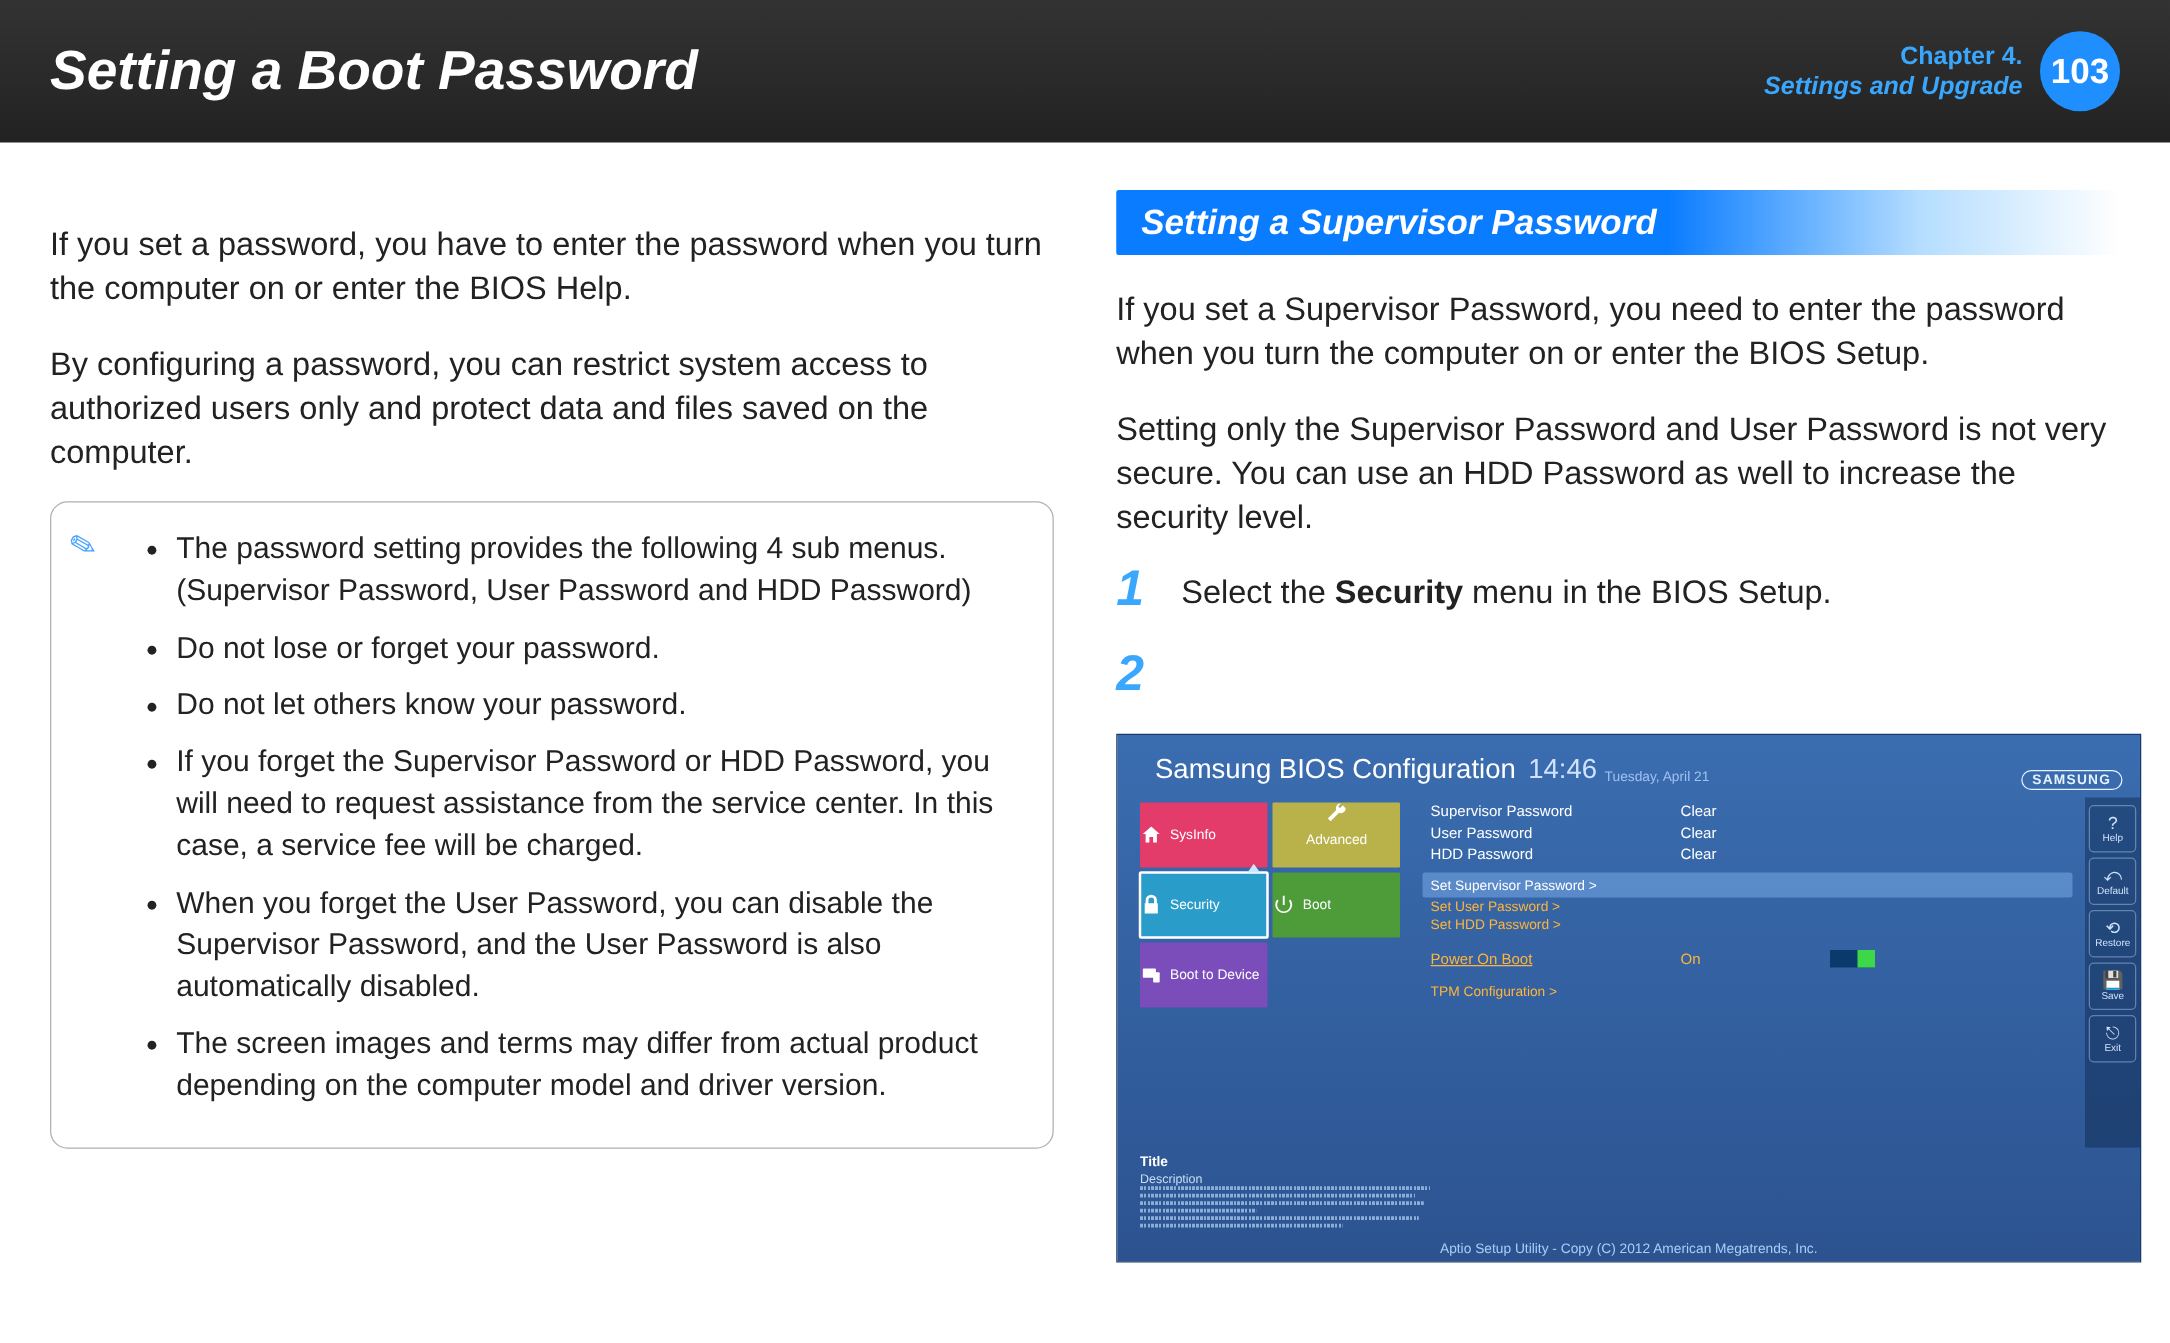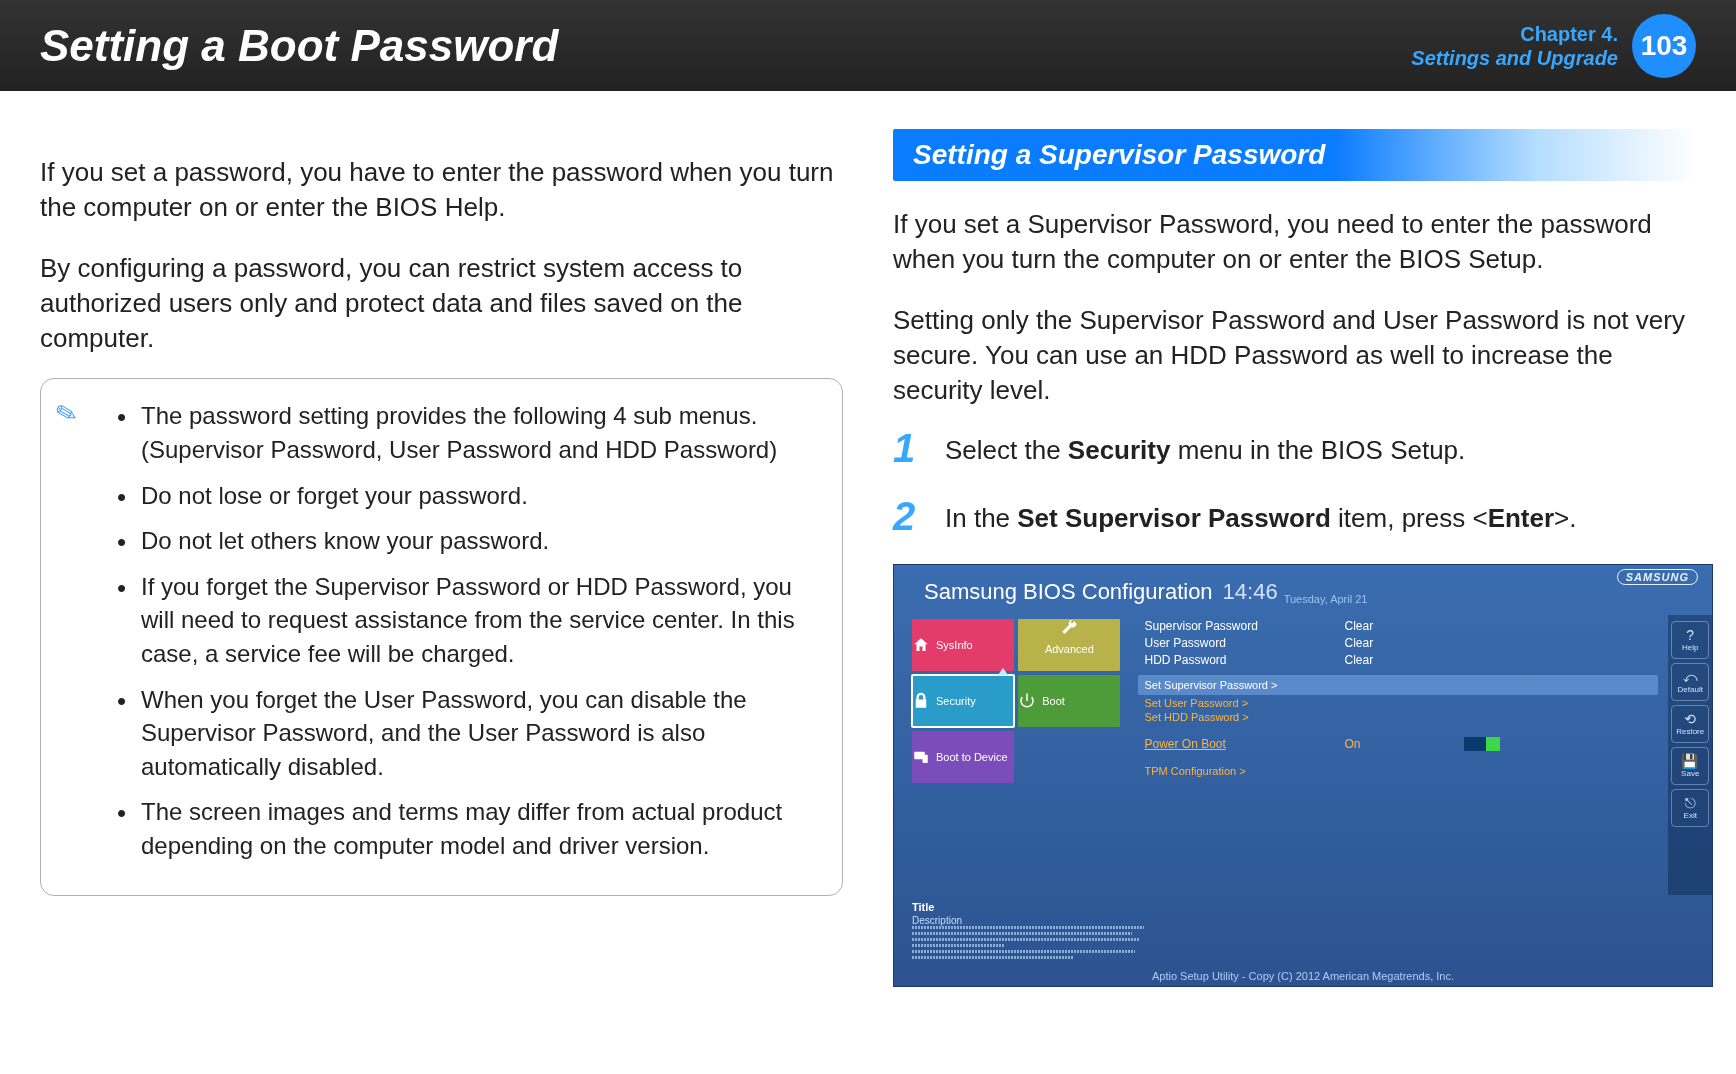--- a/index.html
+++ b/index.html
@@ -9,21 +9,21 @@
     font-family: "Segoe UI", Arial, sans-serif;
     background: #fff;
     width: 1736px;
     height: 1074px;
     overflow: hidden;
     position: relative;
   }
   .header {
     background: linear-gradient(to bottom, #333, #222);
     color: #fff;
-    height: 91px;
+    height: 114px;
     display: flex;
     align-items: center;
     padding: 16px 40px;
     position: relative;
   }
   .header-title {
     font-size: 44px;
     font-weight: bold;
     font-style: italic;
     flex: 1;
@@ -150,23 +150,22 @@
     display: flex;
     align-items: flex-end;
     padding: 14px 18px 10px 30px;
   }
   .bios-title { font-size: 22px; font-weight: normal; }
   .bios-time { font-size: 22px; color: #cfe3ff; margin-left: 10px; font-weight: 300; }
   .bios-date { font-size: 11px; color: #9ec2f0; margin-left: 6px; }
   .bios-logo {
     position: absolute;
     right: 14px;
-    top: 4px;
+    top: 28px;
     font-size: 11px;
-    font-style: italic;
     font-weight: bold;
     letter-spacing: 1px;
     color: #e6f1ff;
     border: 1px solid #e6f1ff;
     border-radius: 10px;
     padding: 1px 8px;
   }
   .bios-body {
     display: flex;
     padding: 0 0 0 18px;
@@ -319,23 +318,20 @@
 
     <div class="step">
       <div class="step-num">1</div>
       <div class="step-text">
         <span>Select the </span><b>Security</b><span> menu in the BIOS Setup.</span>
       </div>
     </div>
 
     <div class="step">
       <div class="step-num">2</div>
-      <div class="step-text">
-        <span>In the </span><b>Set Supervisor Password</b><span> item, press &lt;</span><b>Enter</b><span>&gt;.</span>
-      </div>
     </div>
 
     <div class="bios">
       <div class="bios-header">
         <span class="bios-title">Samsung BIOS Configuration</span>
         <span class="bios-time">14:46</span>
         <span class="bios-date">Tuesday, April 21</span>
         <span class="bios-logo">SAMSUNG</span>
       </div>
 

